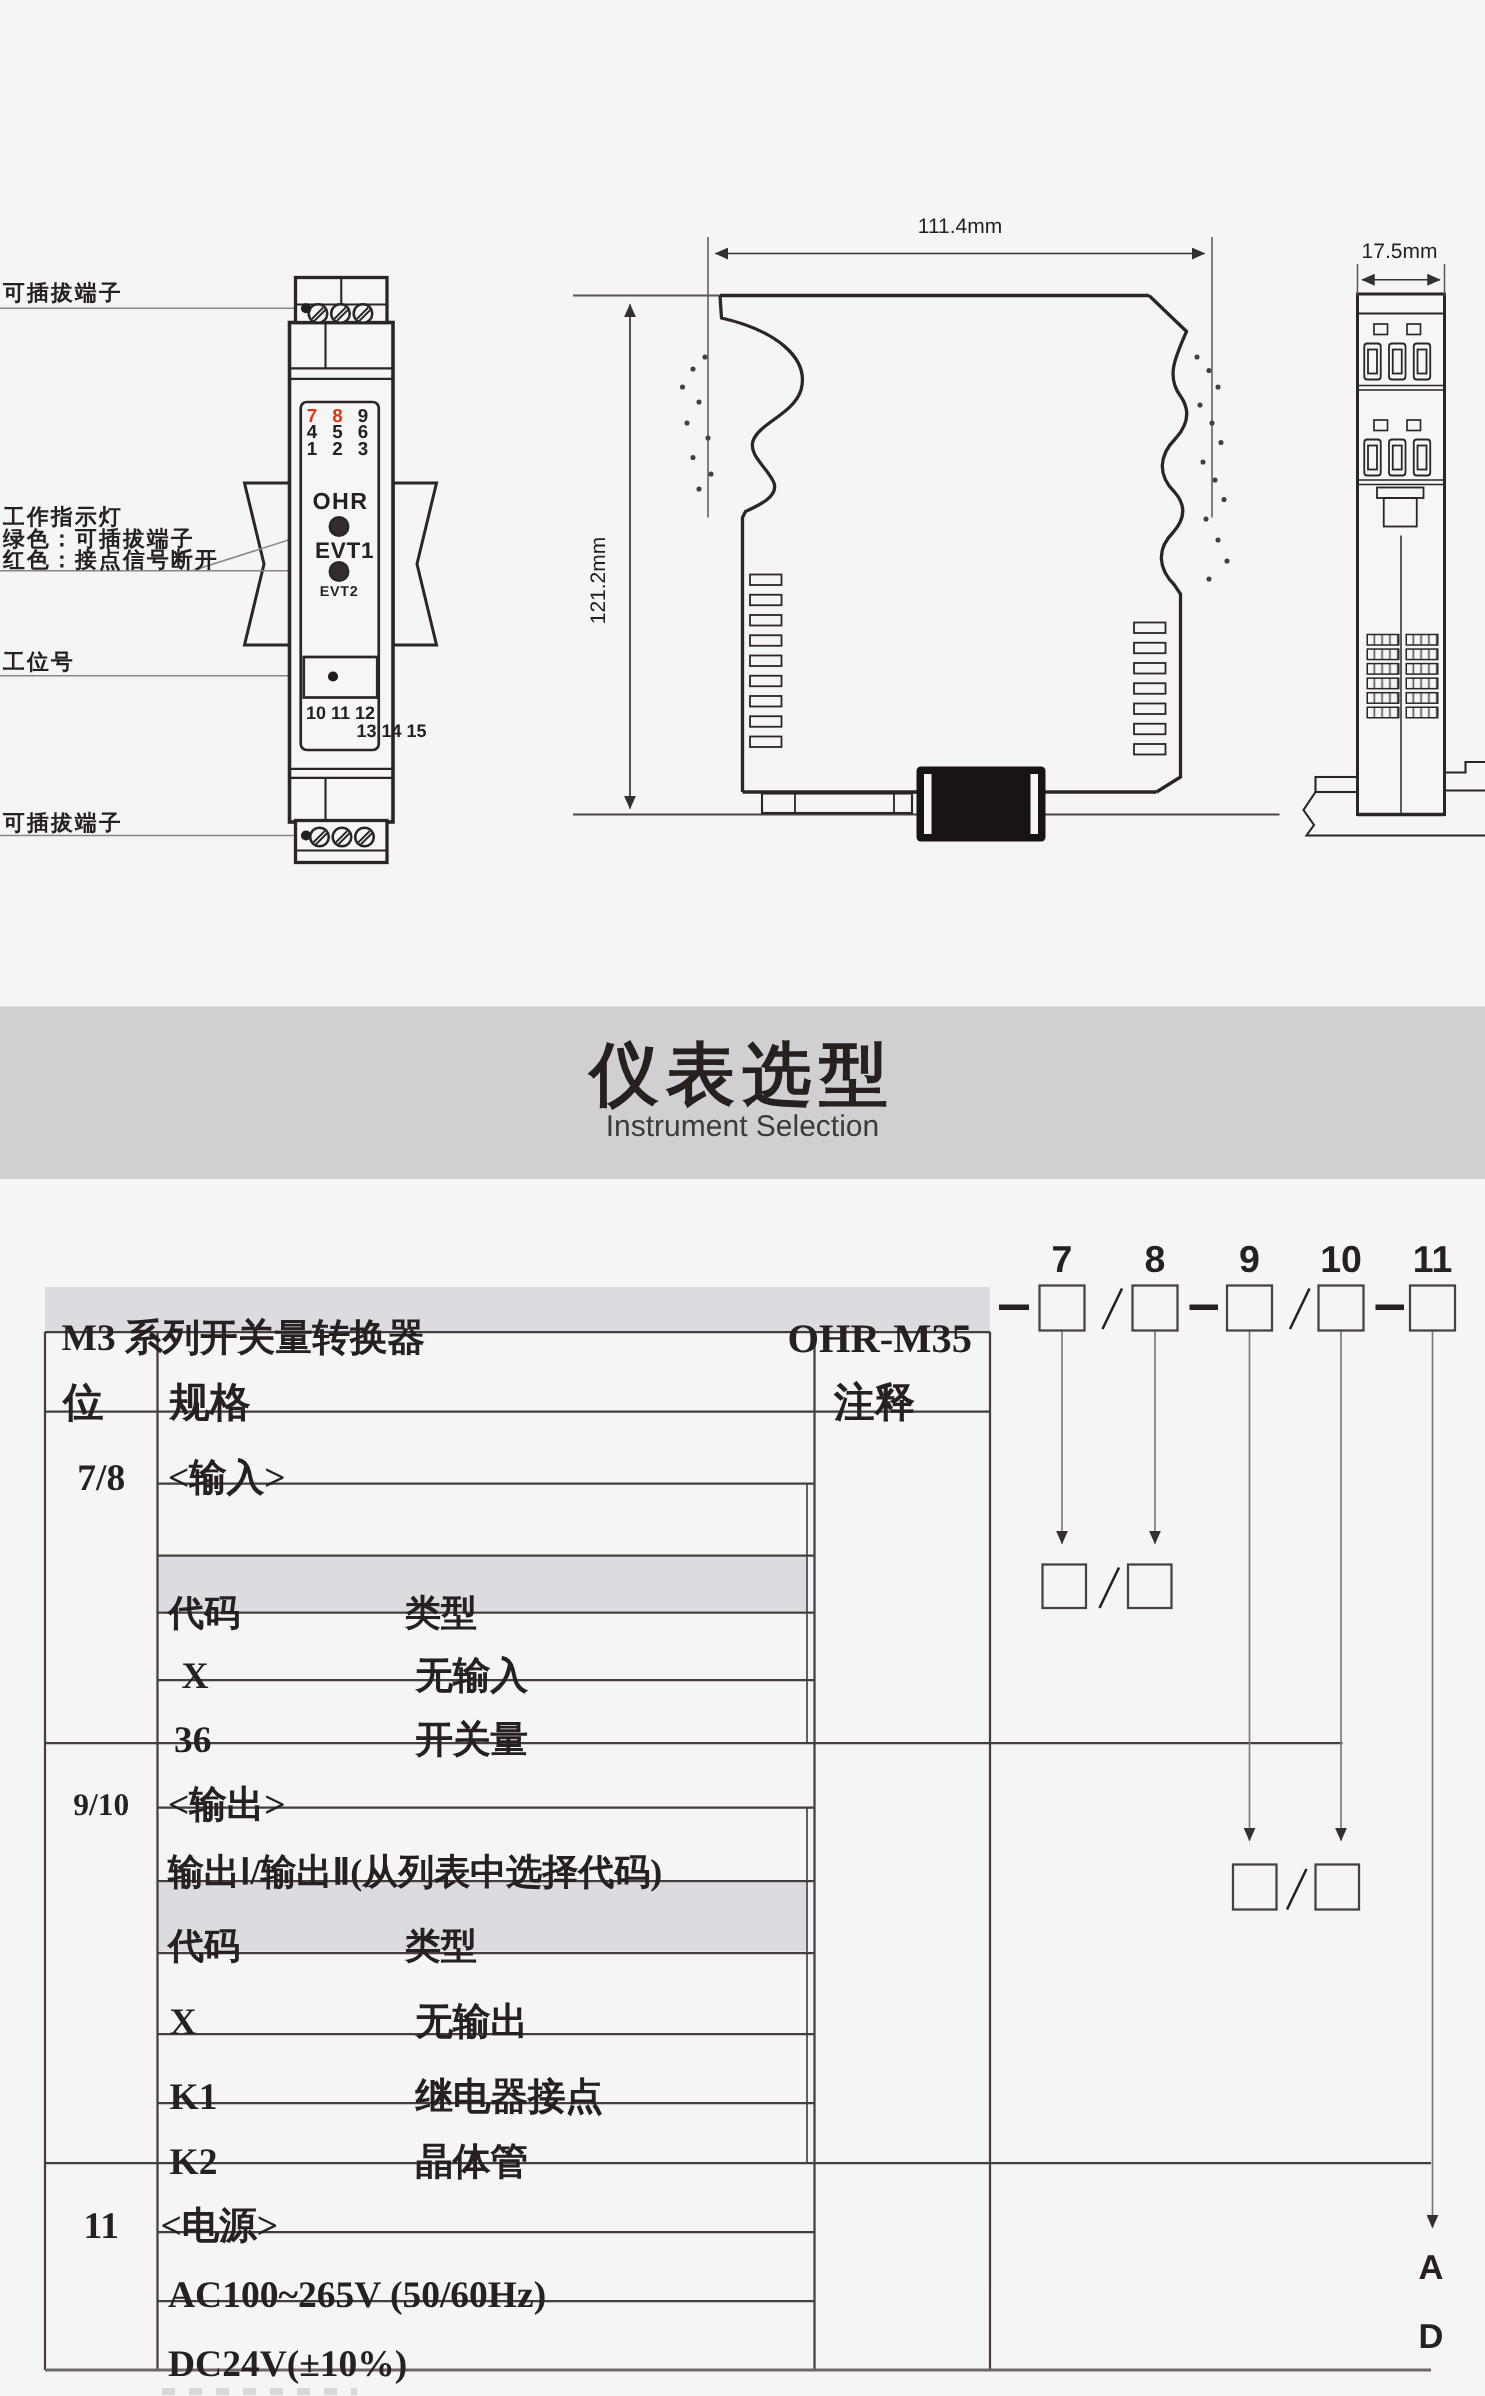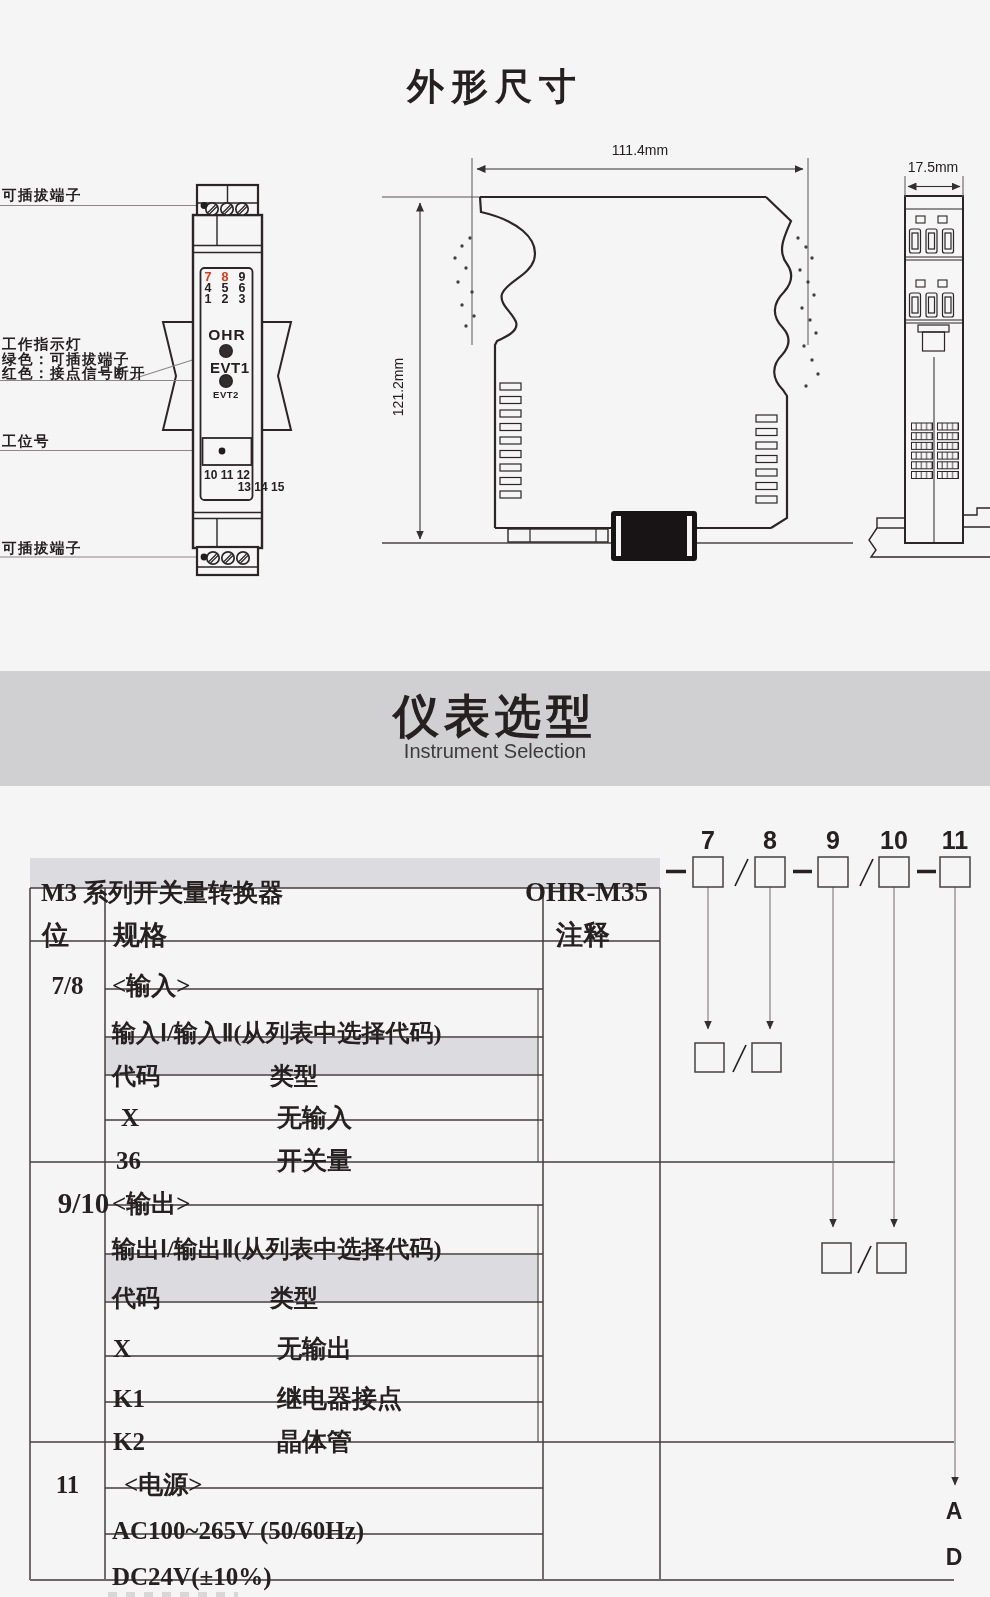--- a/index.html
+++ b/index.html
@@ -256,21 +256,20 @@
       </g>
       <g stroke="#262021" stroke-width="3.6">
         <path d="M666,871.5H686 M793,871.5H812 M917,871.5H936"></path>
       </g>
       <g stroke="#262021" stroke-width="1.7">
         <path d="M735,886L748,859 M860,886L873,859 M733,1072L746,1045 M858,1273L871,1246"></path>
       </g>
     </g>
   </svg>
 
-  <div class="t hei page-title">外形尺寸</div>
 
   <div class="t hei callout" style="left:2px;top:186px;">可插拔端子</div>
   <div class="t hei callout" style="left:2px;top:335px;">工作指示灯</div>
   <div class="t hei callout" style="left:2px;top:350px;">绿色：可插拔端子</div>
   <div class="t hei callout" style="left:2px;top:364px;">红色：接点信号断开</div>
   <div class="t hei callout" style="left:2px;top:432px;">工位号</div>
   <div class="t hei callout" style="left:2px;top:539px;">可插拔端子</div>
 
   <div class="t hei digit red" style="left:201px;top:271px;">7</div>
   <div class="t hei digit red" style="left:218px;top:271px;">8</div>
@@ -303,40 +302,39 @@
   <div class="t hei c" style="left:818px;top:826px;width:30px;font-size:25px;">9</div>
   <div class="t hei c" style="left:879px;top:826px;width:30px;font-size:25px;">10</div>
   <div class="t hei c" style="left:940px;top:826px;width:30px;font-size:25px;">11</div>
 
   <div class="t song" style="left:42px;top:890px;height:51px;line-height:51px;font-size:27px;">位</div>
   <div class="t song" style="left:113px;top:890px;height:51px;line-height:51px;font-size:27px;">规格</div>
   <div class="t song" style="left:556px;top:890px;height:51px;line-height:51px;font-size:27px;">注释</div>
 
   <div class="t song c" style="left:30px;top:942px;width:75px;height:47px;line-height:47px;font-size:25px;">7/8</div>
   <div class="t song" style="left:112px;top:942px;height:47px;line-height:47px;font-size:25px;">&lt;输入&gt;</div>
-  <div class="t song" style="left:112px;top:989px;height:48px;line-height:48px;font-size:24px;">输入Ⅰ/输入Ⅱ(从列表中选择代码)</div>
   <div class="t song" style="left:112px;top:1037px;height:38px;line-height:38px;font-size:24px;">代码</div>
   <div class="t song" style="left:270px;top:1037px;height:38px;line-height:38px;font-size:24px;">类型</div>
   <div class="t song" style="left:121px;top:1075px;height:45px;line-height:45px;font-size:25px;">X</div>
   <div class="t song" style="left:277px;top:1075px;height:45px;line-height:45px;font-size:25px;">无输入</div>
   <div class="t song" style="left:116px;top:1120px;height:42px;line-height:42px;font-size:25px;">36</div>
   <div class="t song" style="left:277px;top:1120px;height:42px;line-height:42px;font-size:25px;">开关量</div>
 
-  <div class="t song c" style="left:30px;top:1162px;width:75px;height:43px;line-height:43px;font-size:29px;padding-left:16px;">9/10</div>
+  <div class="t song c" style="left:30px;top:1162px;width:75px;height:43px;line-height:43px;font-size:21px;">9/10</div>
   <div class="t song" style="left:112px;top:1162px;height:43px;line-height:43px;font-size:25px;">&lt;输出&gt;</div>
   <div class="t song" style="left:112px;top:1205px;height:49px;line-height:49px;font-size:24px;text-align:right;">输出Ⅰ/输出Ⅱ(从列表中选择代码)</div>
   <div class="t song" style="left:112px;top:1254px;height:48px;line-height:48px;font-size:24px;">代码</div>
   <div class="t song" style="left:270px;top:1254px;height:48px;line-height:48px;font-size:24px;">类型</div>
   <div class="t song" style="left:113px;top:1302px;height:54px;line-height:54px;font-size:25px;">X</div>
   <div class="t song" style="left:277px;top:1302px;height:54px;line-height:54px;font-size:25px;">无输出</div>
   <div class="t song" style="left:113px;top:1356px;height:46px;line-height:46px;font-size:25px;">K1</div>
   <div class="t song" style="left:277px;top:1356px;height:46px;line-height:46px;font-size:25px;">继电器接点</div>
   <div class="t song" style="left:113px;top:1402px;height:40px;line-height:40px;font-size:25px;">K2</div>
   <div class="t song" style="left:277px;top:1402px;height:40px;line-height:40px;font-size:25px;">晶体管</div>
 
   <div class="t song c" style="left:30px;top:1442px;width:75px;height:46px;line-height:46px;font-size:25px;">11</div>
-  <div class="t song" style="left:124px;top:1442px;height:46px;line-height:46px;font-size:25px;">&lt;电源&gt;</div>
+  <div class="t song" style="left:107px;top:1442px;height:46px;line-height:46px;font-size:25px;">&lt;电源&gt;</div>
   <div class="t song" style="left:112px;top:1488px;height:46px;line-height:46px;font-size:25px;">AC100~265V (50/60Hz)</div>
   <div class="t song" style="left:112px;top:1534px;height:46px;line-height:46px;font-size:25px;">DC24V(±10%)</div>
   <div class="t hei c" style="left:940px;top:1498px;width:28px;font-size:23px;">A</div>
   <div class="t hei c" style="left:940px;top:1544px;width:28px;font-size:23px;">D</div>
 
 </div>
 
 </body></html>

